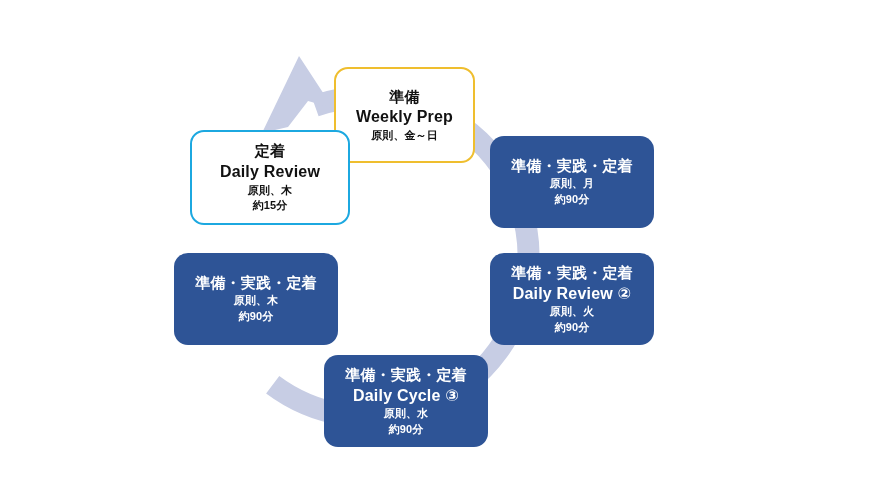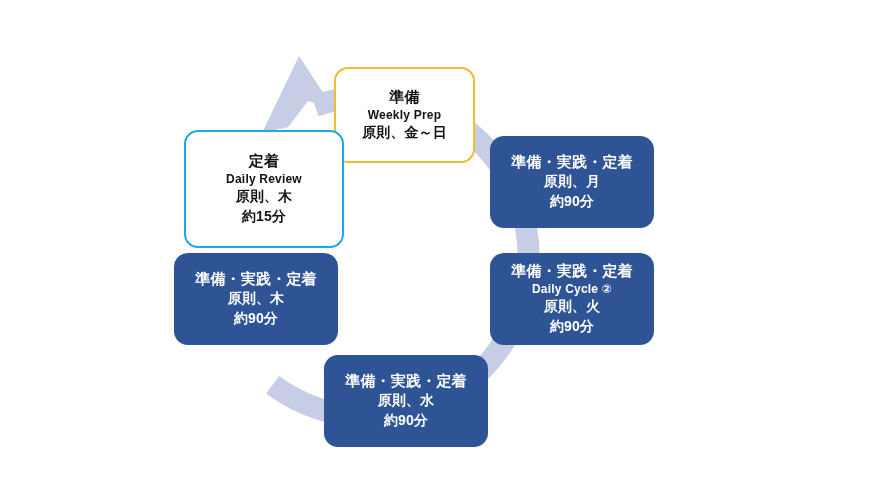--- a/index.html
+++ b/index.html
@@ -35,27 +35,27 @@
     border-radius: 14px;
   }
   .node .l1 {
     font-weight: bold;
     font-size: 15px;
     line-height: 1.32;
     letter-spacing: 0.2px;
   }
   .node .l2 {
     font-weight: bold;
-    font-size: 12px;
+    font-size: 16px;
     line-height: 1.34;
     letter-spacing: 0.2px;
   }
   .node .l3, .node .l4 {
     font-weight: bold;
-    font-size: 14px;
+    font-size: 11px;
     line-height: 1.42;
     letter-spacing: 0.1px;
   }
 
   
   .node.filled {
     background: #2E5496;
     color: #ffffff;
     border: none;
     align-items: center;
@@ -72,21 +72,21 @@
     border: 2.5px solid #1CA8E0;
     color: #111111;
   }
 
   
   #node-prep        { left: 334px; top: 36px;  width: 141px; height: 96px; margin-top: 31px;  }
   #node-cycle1      { left: 490px; top: 136px; width: 164px; height: 92px;  }
   #node-cycle2      { left: 490px; top: 253px; width: 164px; height: 92px;  }
   #node-cycle3      { left: 324px; top: 355px; width: 164px; height: 92px;  }
   #node-cycle4      { left: 174px; top: 253px; width: 164px; height: 92px;  }
-  #node-review      { left: 184px; top: 130px; width: 160px; height: 118px;  }
+  #node-review      { left: 190px; top: 130px; width: 160px; height: 95px;  }
 </style>
 </head>
 <body>
 
 <div id="stage">
 
   <svg id="ring-layer" viewBox="0 0 880 495">
     <defs>
       <clipPath id="clip-ring-gap">
 
@@ -107,27 +107,28 @@
   </div>
 
   <div class="node filled" id="node-cycle1">
     <div class="l1">準備・実践・定着</div>
     <div class="l3">原則、月</div>
     <div class="l4">約90分</div>
   </div>
 
   <div class="node filled" id="node-cycle2">
     <div class="l1">準備・実践・定着</div>
-    <div class="l2">Daily Cycle ②</div>
+    <div class="l2">Daily Review ②</div>
     <div class="l3">原則、火</div>
     <div class="l4">約90分</div>
   </div>
 
   <div class="node filled" id="node-cycle3">
     <div class="l1">準備・実践・定着</div>
+    <div class="l2">Daily Cycle ③</div>
     <div class="l3">原則、水</div>
     <div class="l4">約90分</div>
   </div>
 
   <div class="node filled" id="node-cycle4">
     <div class="l1">準備・実践・定着</div>
     <div class="l3">原則、木</div>
     <div class="l4">約90分</div>
   </div>
 

